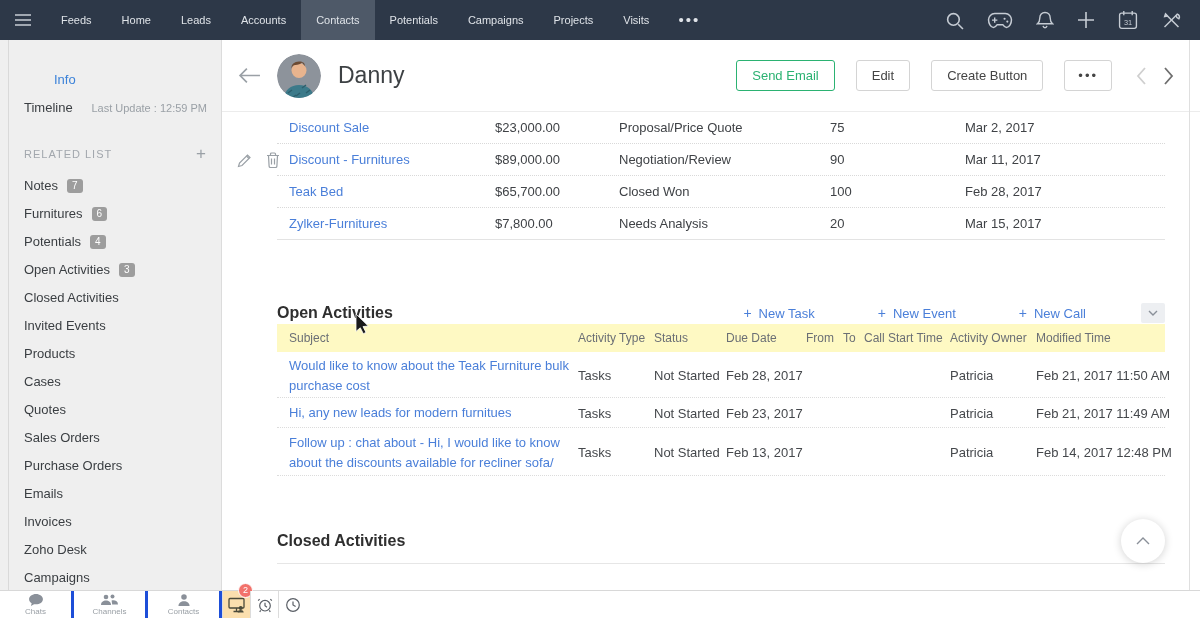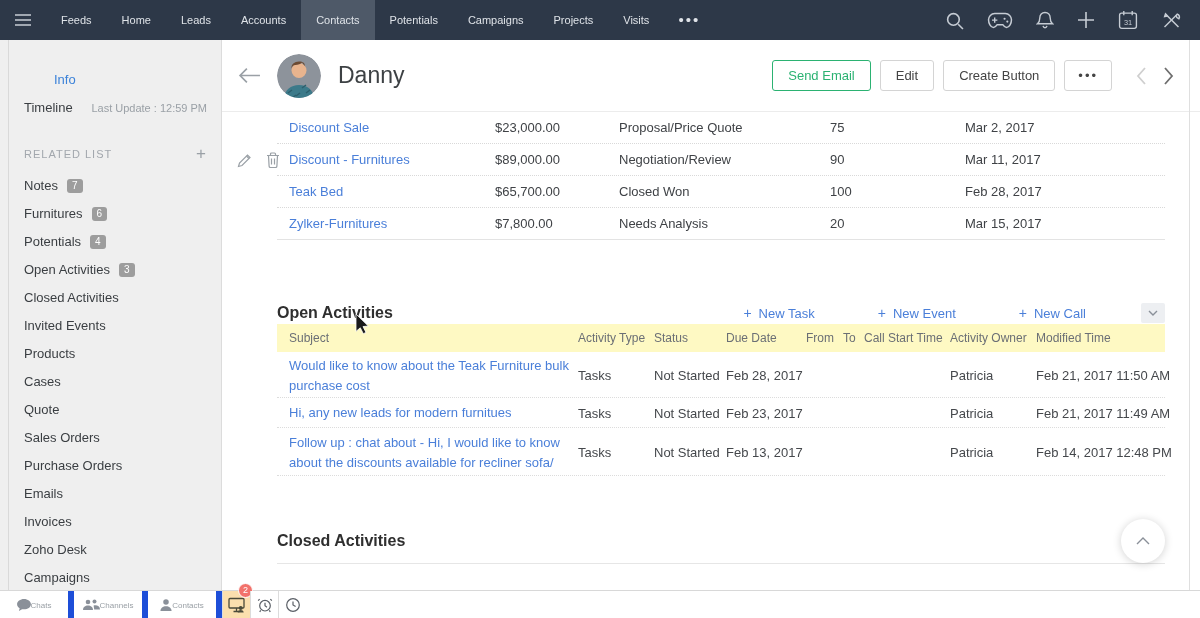--- a/index.html
+++ b/index.html
@@ -37,21 +37,21 @@
 
   
   .main { position:absolute; left:222px; top:40px; right:0; bottom:28px; background:#fff; overflow:hidden; }
   .scroll-line { position:absolute; top:0; bottom:0; right:10px; width:1px; background:#dfdfdf; }
 
   .contact-header { height:72px; display:flex; align-items:center; padding:0 26px 0 16px;
     border-bottom:1px solid #ececec; }
   .back-btn { margin-right:16px; display:flex; cursor:pointer; }
   .avatar { width:44px; height:44px; border-radius:50%; overflow:hidden; margin-right:17px; flex:none; cursor:pointer; }
   .contact-name { font-size:23px; color:#3d4144; }
-  .hdr-buttons { margin-left:auto; display:flex; align-items:center; gap:9px; }
+  .hdr-buttons { margin-left:auto; display:flex; align-items:center; gap:21px; }
   .btn { height:31px; padding:0 15px; background:#fff; border:1px solid #d4d4d4;
     border-radius:3px; font-size:13px; color:#444; font-family:inherit; cursor:pointer; }
   .btn-green { border-color:#2bb272; color:#2bb272; }
   .btn-more { letter-spacing:2px; padding:0 13px; }
   .pager { display:flex; gap:16px; margin-left:24px; align-items:center; }
   .pager .prev { color:#cfcfcf; } .pager .next { color:#6e6e6e; }
   .pager span { display:flex; cursor:pointer; }
 
   
   .prow { position:relative; height:32px; font-size:13px; }
@@ -93,21 +93,21 @@
     border-radius:50%; background:#fff; box-shadow:0 1px 8px rgba(0,0,0,.18);
     display:flex; align-items:center; justify-content:center; cursor:pointer; z-index:6; }
 
   
   .cursor-pointer { position:absolute; left:355px; top:313px; z-index:7; pointer-events:none; }
 
   
   .chatbar { position:absolute; left:0; right:0; bottom:0; height:28px; background:#fff;
     border-top:1px solid #d8d8d8; display:flex; z-index:5; }
   .chat-tabs { width:222px; display:flex; flex:none; }
-  .chat-tab { flex:1; border-right:6px solid #1d4ed8; display:flex; flex-direction:row;
+  .chat-tab { flex:1; border-right:3px solid #1d4ed8; display:flex; flex-direction:column;
     align-items:center; justify-content:center; padding-top:1px; cursor:pointer; background:#fff; }
   .chat-tab .tab-label { font-size:8px; color:#9aa0a6; margin-top:1px; }
   .chat-input { flex:1; border:none; outline:none; padding:0 12px; font-size:13px; color:#555;
     font-family:inherit; background:#fff; }
   .chat-input::placeholder { color:#b9bdc4; }
   .chat-icons { display:flex; flex:none; }
   .chat-icon-box { width:28px; border-left:1px solid #dcdcdc; display:flex; align-items:center;
     justify-content:center; position:relative; cursor:pointer; background:#fff; }
   .chat-icon-box.highlight { background:#fbdfae; }
   .badge-red { position:absolute; top:-8px; right:-3px; background:#f2726b; color:#fff;
@@ -189,21 +189,21 @@
     </div>
     <ul class="side-list">
       <li><span>Notes</span><span class="count-badge">7</span></li>
       <li><span>Furnitures</span><span class="count-badge">6</span></li>
       <li><span>Potentials</span><span class="count-badge">4</span></li>
       <li><span>Open Activities</span><span class="count-badge">3</span></li>
       <li>Closed Activities</li>
       <li>Invited Events</li>
       <li>Products</li>
       <li>Cases</li>
-      <li>Quote</li>
+      <li>Quotes</li>
       <li>Sales Orders</li>
       <li>Purchase Orders</li>
       <li>Emails</li>
       <li>Invoices</li>
       <li>Zoho Desk</li>
       <li>Campaigns</li>
     </ul>
   </div>
 </aside>
 

